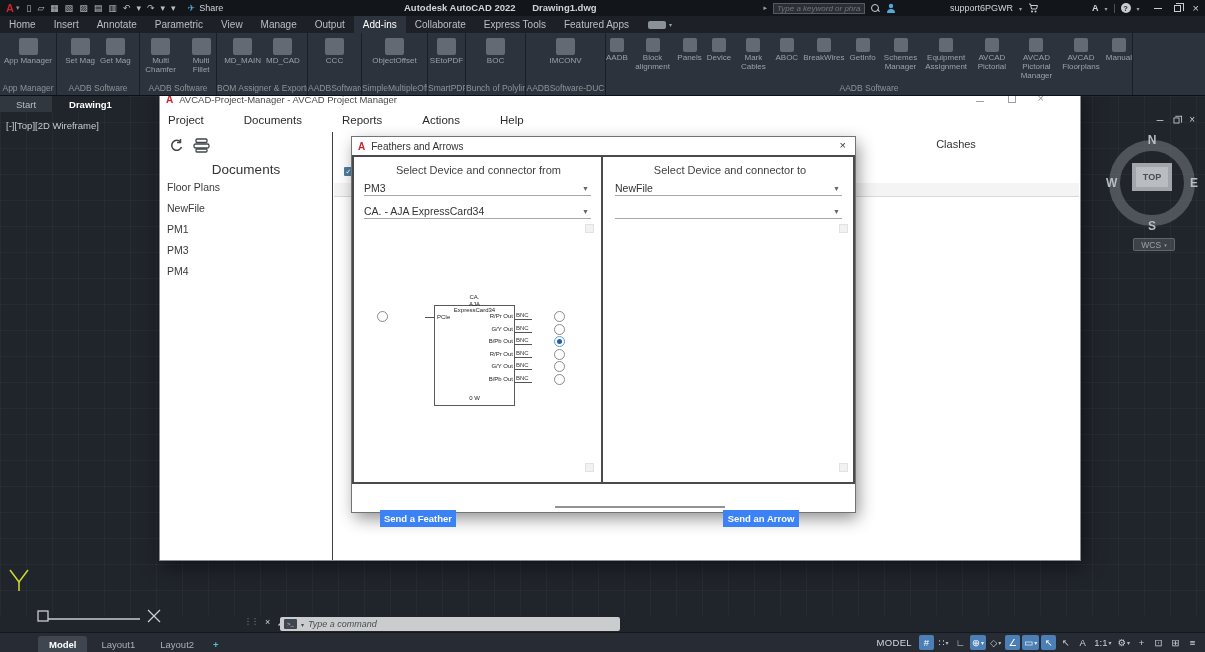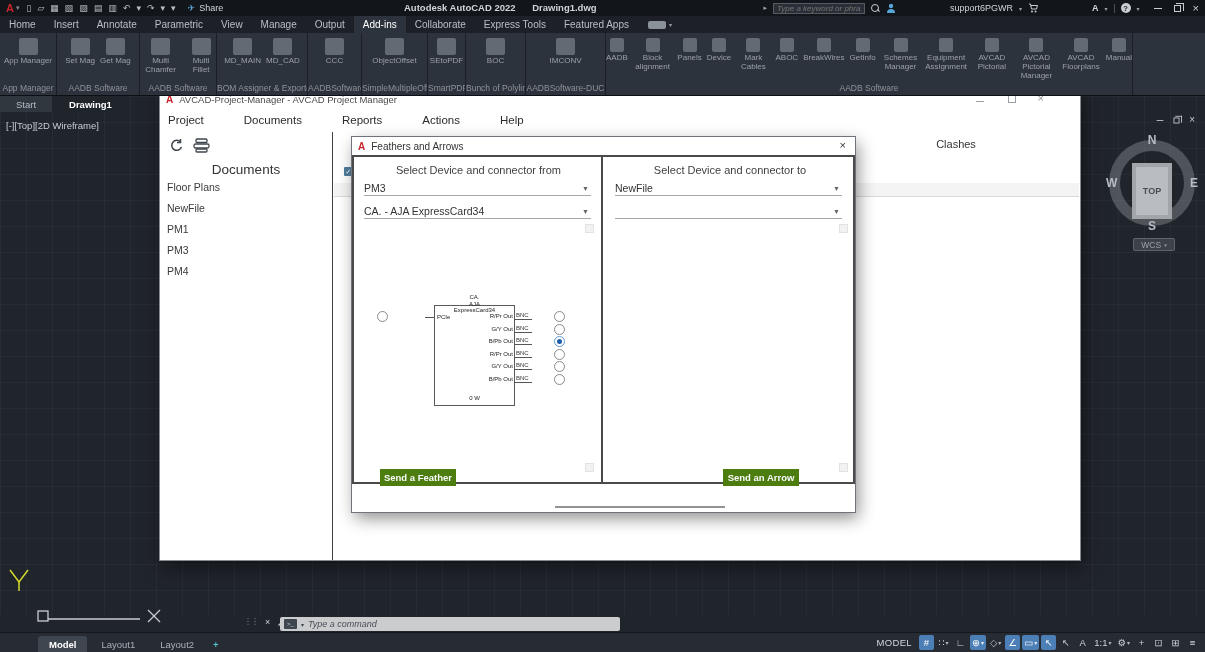--- a/index.html
+++ b/index.html
@@ -59,21 +59,21 @@
   .dwc{position:absolute;right:10px;top:16px;display:flex;gap:9px;align-items:center;}
   .dwc .wc-min,.dwc .wc-restore{transform:scale(.85);}
   .dwc .wc-close{font-size:10px;}
 
   
   .vcube{position:absolute;left:1104px;top:36px;width:96px;height:120px;}
   .vc-ring{position:absolute;left:5px;top:8px;width:86px;height:86px;border:11px solid rgba(125,131,140,.5);border-radius:50%;}
   .vc-l{position:absolute;color:#b7bdc4;font-weight:bold;font-size:12px;width:100%;text-align:center;}
   .vc-n{top:1px;} .vc-s{top:87px;}
   .vc-w{top:44px;width:auto;left:2px;} .vc-e{top:44px;width:auto;right:2px;}
-  .vc-top{position:absolute;left:28px;top:31px;width:40px;height:56px;background:#b9bcc0;border:4px solid #a2a5a9;display:flex;align-items:center;justify-content:center;font-size:9px;font-weight:bold;color:#4b4e53;}
+  .vc-top{position:absolute;left:28px;top:31px;width:40px;height:28px;background:#b9bcc0;border:4px solid #a2a5a9;display:flex;align-items:center;justify-content:center;font-size:9px;font-weight:bold;color:#4b4e53;}
   .vc-wcs{position:absolute;left:29px;top:106px;width:42px;height:13px;background:rgba(137,143,151,.28);border:1px solid rgba(150,156,164,.4);border-radius:2px;font-size:8.5px;color:#9aa1a9;display:flex;align-items:center;justify-content:center;gap:3px;}
   .vc-wcs .tb-chev{font-size:5px;}
 
   
   .pm{position:absolute;left:160px;top:90px;width:920px;height:470px;background:#fff;box-shadow:0 0 0 1px #878c93,3px 6px 18px rgba(0,0,0,.5);z-index:2;}
   .pm-tb{height:18px;display:flex;align-items:center;}
   .red-a{color:#c8252c;font-weight:bold;font-size:10px;margin:0 6px;}
   .pm-title{font-size:9.5px;color:#4a4a4a;}
   .pm-wcs{position:absolute;top:4px;color:#9aa0a6;}
   .pm-min{right:96px;width:8px;height:1px;background:#9aa0a6;position:absolute;top:11px;}
@@ -95,21 +95,21 @@
   .dlg-title{font-size:10px;color:#333;}
   .dlg-x{position:absolute;right:9px;top:2px;font-size:11px;color:#333;}
   .pane{position:absolute;top:18px;height:329px;border:2px solid #4a4a4a;background:#fff;}
   .pane.l{left:0;width:251px;}
   .pane.r{left:249px;width:254px;}
   .dlg-sec-label{position:absolute;font-size:11px;color:#3f3f3f;text-align:center;z-index:4;}
   .dd{position:absolute;height:15px;border-bottom:1px solid #a8a8a8;font-size:10.5px;color:#333;z-index:4;line-height:14px;}
   .dd .chev{position:absolute;right:2px;top:4px;font-size:7px;color:#666;line-height:1;}
   .scrollsq{position:absolute;width:9px;height:9px;background:#f2f2f2;border:1px solid #e2e2e2;z-index:4;}
   .dlg-foot{position:absolute;left:0;right:0;bottom:0;height:28px;background:#fff;}
-  .dlg-btn{position:absolute;top:332px;height:17px;width:76px;background:#4d7c0f;color:#fbfcfd;font-size:9.5px;font-weight:bold;display:flex;align-items:center;justify-content:center;border:none;font-family:inherit;z-index:4;}
+  .dlg-btn{position:absolute;top:373px;height:17px;width:76px;background:#3b82f6;color:#fbfcfd;font-size:9.5px;font-weight:bold;display:flex;align-items:center;justify-content:center;border:none;font-family:inherit;z-index:4;}
   .mid-line{position:absolute;left:203px;top:369px;width:170px;height:2px;background:#939393;z-index:4;}
 
   
   .dd-wrap{position:absolute;left:0;top:155px;width:251px;height:130px;z-index:4;}
   .dd-box{position:absolute;left:82px;top:13px;width:81px;height:101px;border:1px solid #5a5a5a;}
   .dd-radio-left{position:absolute;left:25px;top:19px;width:11px;height:11px;border:1px solid #8a8a8a;border-radius:50%;background:#fff;}
   .dd-line{position:absolute;left:73px;top:25px;width:9px;height:1px;background:#555;}
   .dd-title{position:absolute;left:82px;width:81px;text-align:center;font-size:6px;color:#222;line-height:1;}
   .dd-pcie{position:absolute;left:85px;top:22px;font-size:6px;color:#222;line-height:1;}
   .port-label{position:absolute;right:90px;font-size:6px;color:#222;line-height:1;}

